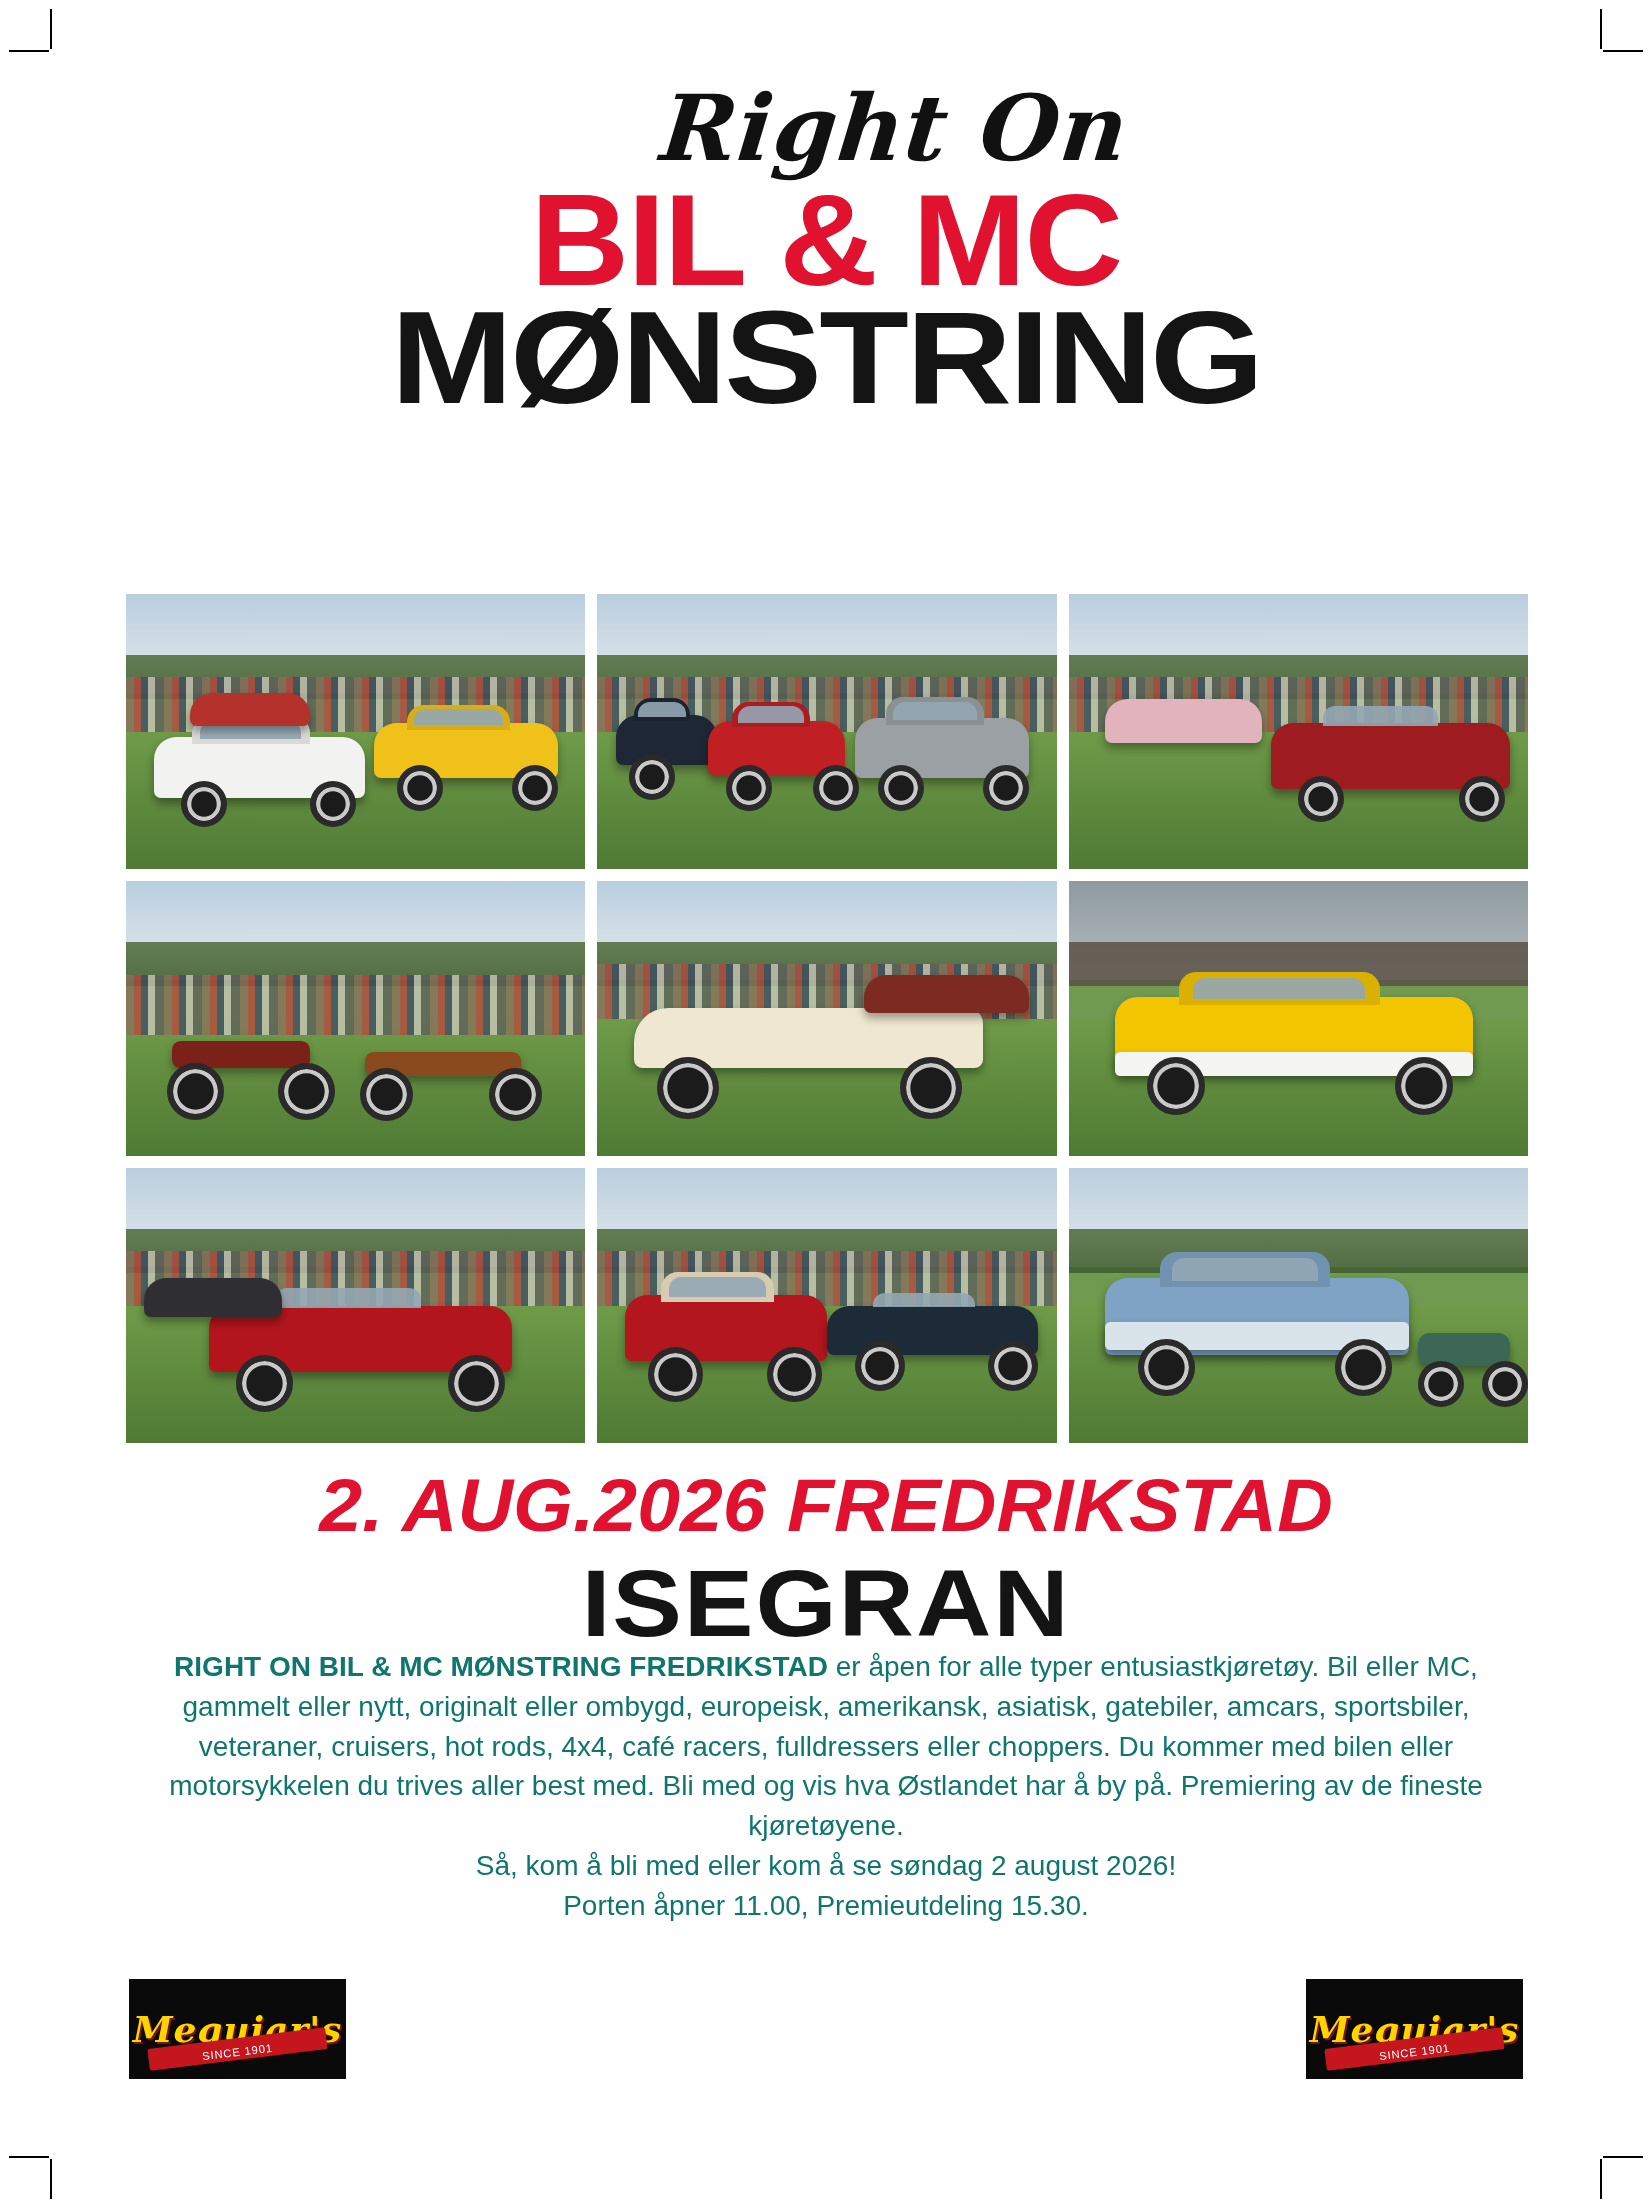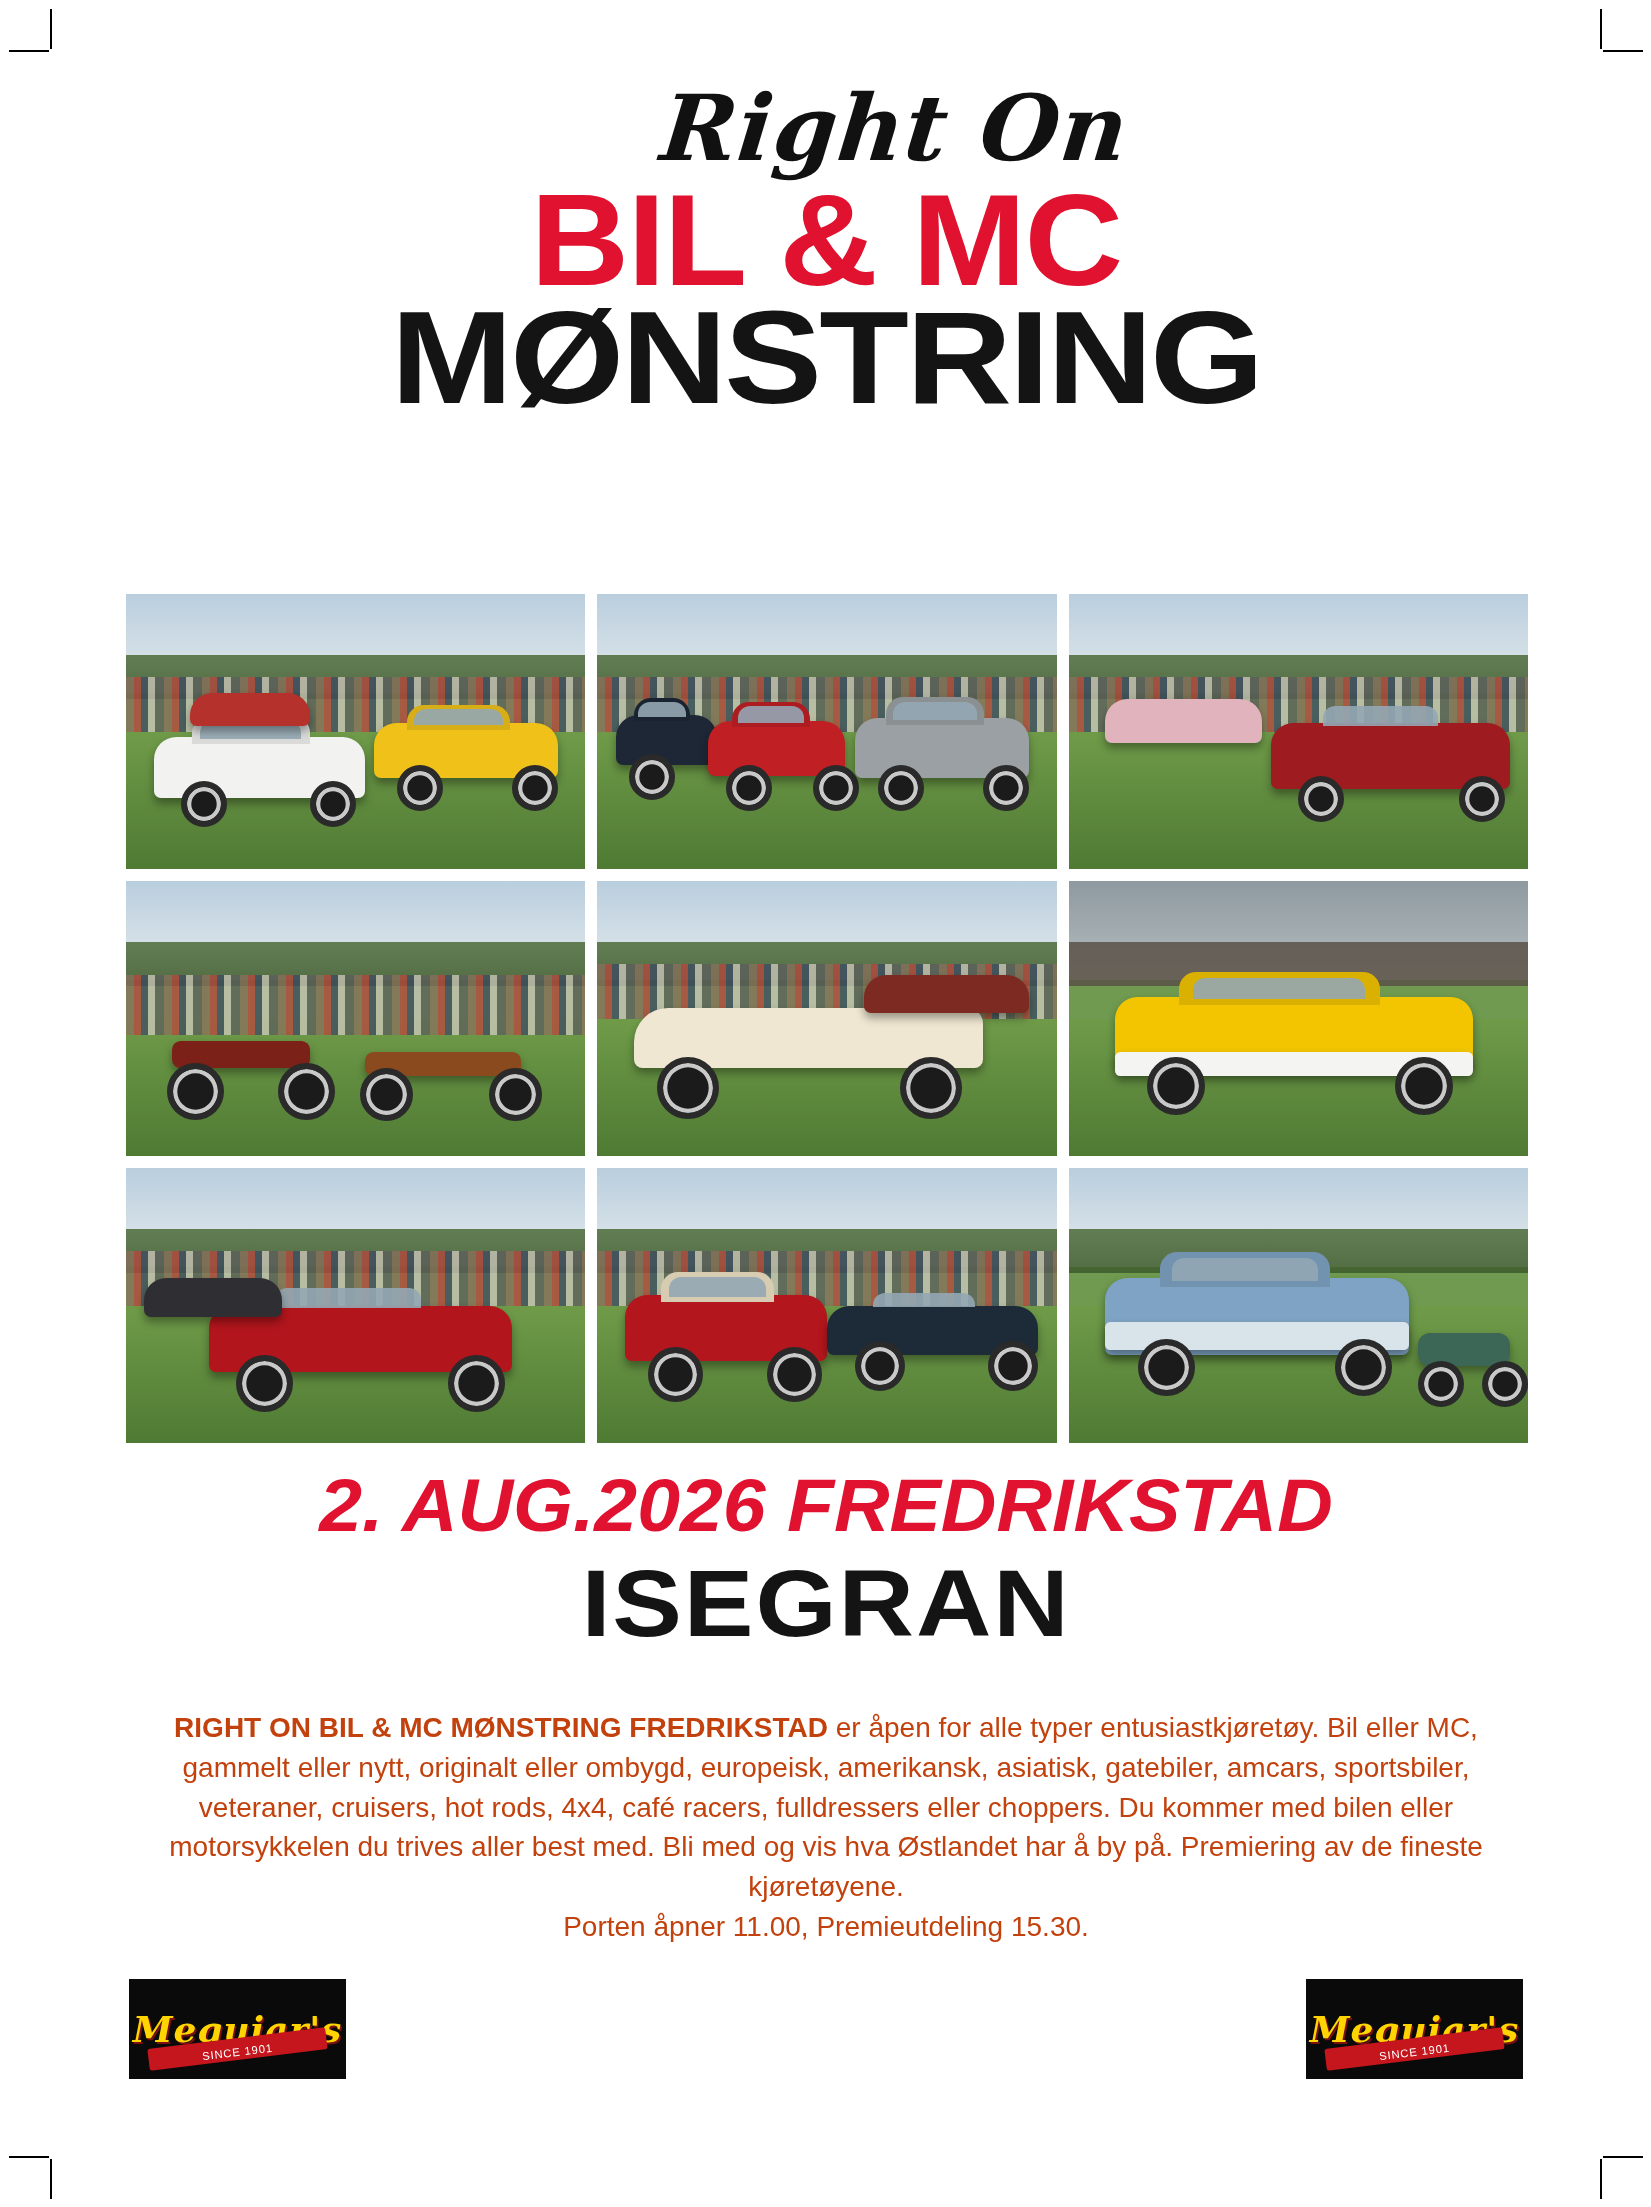--- a/index.html
+++ b/index.html
@@ -164,27 +164,27 @@
     font-size: 95px;
     letter-spacing: 1.7px;
     color: #141414;
     transform: scaleX(1.1);
   }
 
   
   .body-copy {
     position: absolute;
     left: 129px;
-    top: 1708px;
+    top: 1647px;
     width: 1394px;
     text-align: center;
     font-family: "Liberation Sans", sans-serif;
     font-size: 28px;
     line-height: 1.42;
-    color: #c2410c;
+    color: #0f766e;
   }
   .body-copy .center-line { display: block; }
 
   
   .logo {
     position: absolute;
     top: 1979px;
     width: 213px;
     height: 96px;
     background: #0a0a0a;
@@ -406,20 +406,21 @@
       <div class="wheel" style="left:90%; top:70%; width:34px; height:34px;"></div>
     </div>
 
   </div>
 
   <div class="date-line">2. AUG.2026 FREDRIKSTAD</div>
   <div class="place-line">ISEGRAN</div>
 
   <div class="body-copy">
     <span style="font-weight:700;">RIGHT ON BIL &amp; MC MØNSTRING FREDRIKSTAD</span><span> er åpen for alle typer entusiastkjøretøy. Bil eller MC, gammelt eller nytt, originalt eller ombygd, europeisk, amerikansk, asiatisk, gatebiler, amcars, sportsbiler, veteraner, cruisers, hot rods, 4x4, café racers, fulldressers eller choppers. Du kommer med bilen eller motorsykkelen du trives aller best med. Bli med og vis hva Østlandet har å by på. Premiering av de fineste kjøretøyene.</span>
+    <span class="center-line">Så, kom å bli med eller kom å se søndag 2 august 2026!</span>
     <span class="center-line">Porten åpner 11.00, Premieutdeling 15.30.</span>
   </div>
 
   <div class="logo left">
     <div class="logo-inner">
       <div class="logo-ribbon"></div>
       <div class="logo-text">Meguiar's</div>
       <div class="logo-since">SINCE 1901</div>
     </div>
   </div>

